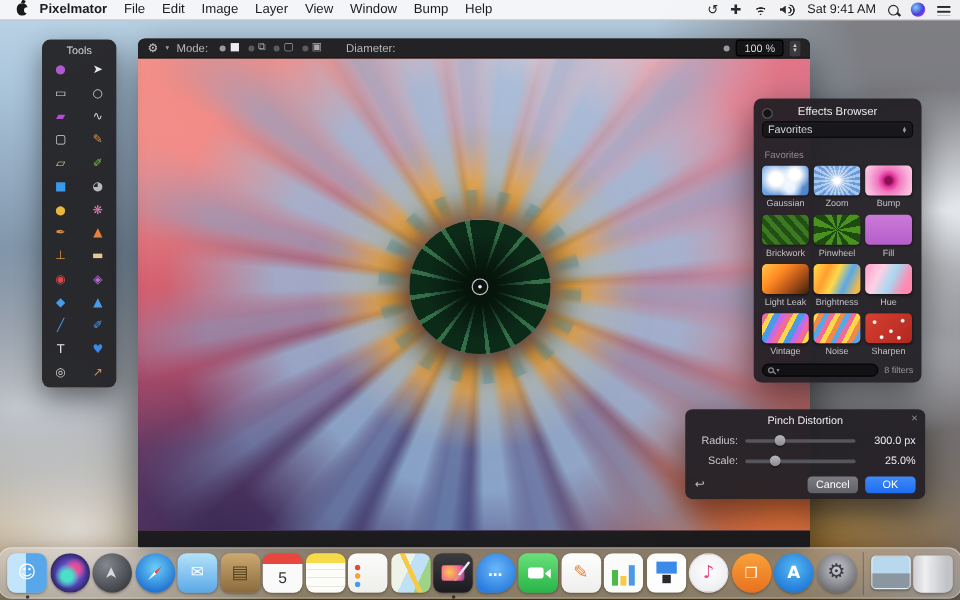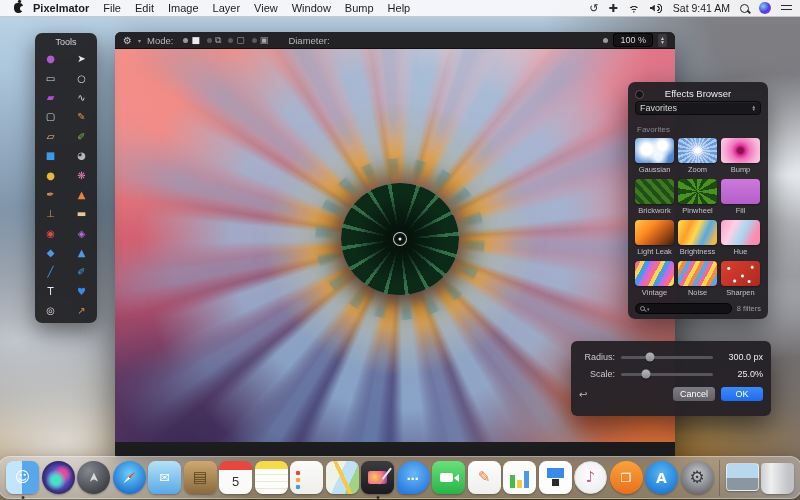--- a/index.html
+++ b/index.html
@@ -377,20 +377,24 @@
   <div class="fx-foot">
     <span class="fx-search">
       <span class="mini-mag"></span>
       <span class="mini-chev">▾</span>
     </span>
     <span class="fx-count">8 filters</span>
   </div>
 </div>
 
 <div class="pinch">
+  <div class="pn-title">
+    <span>Pinch Distortion</span>
+    <span class="pn-close glyph">✕</span>
+  </div>
   <div class="pn-row">
     <span class="pn-label">Radius:</span>
     <span class="pn-track">
       <span class="pn-thumb" style="left: 31%;"></span>
     </span>
     <span class="pn-val">300.0 px</span>
   </div>
   <div class="pn-row">
     <span class="pn-label">Scale:</span>
     <span class="pn-track">

